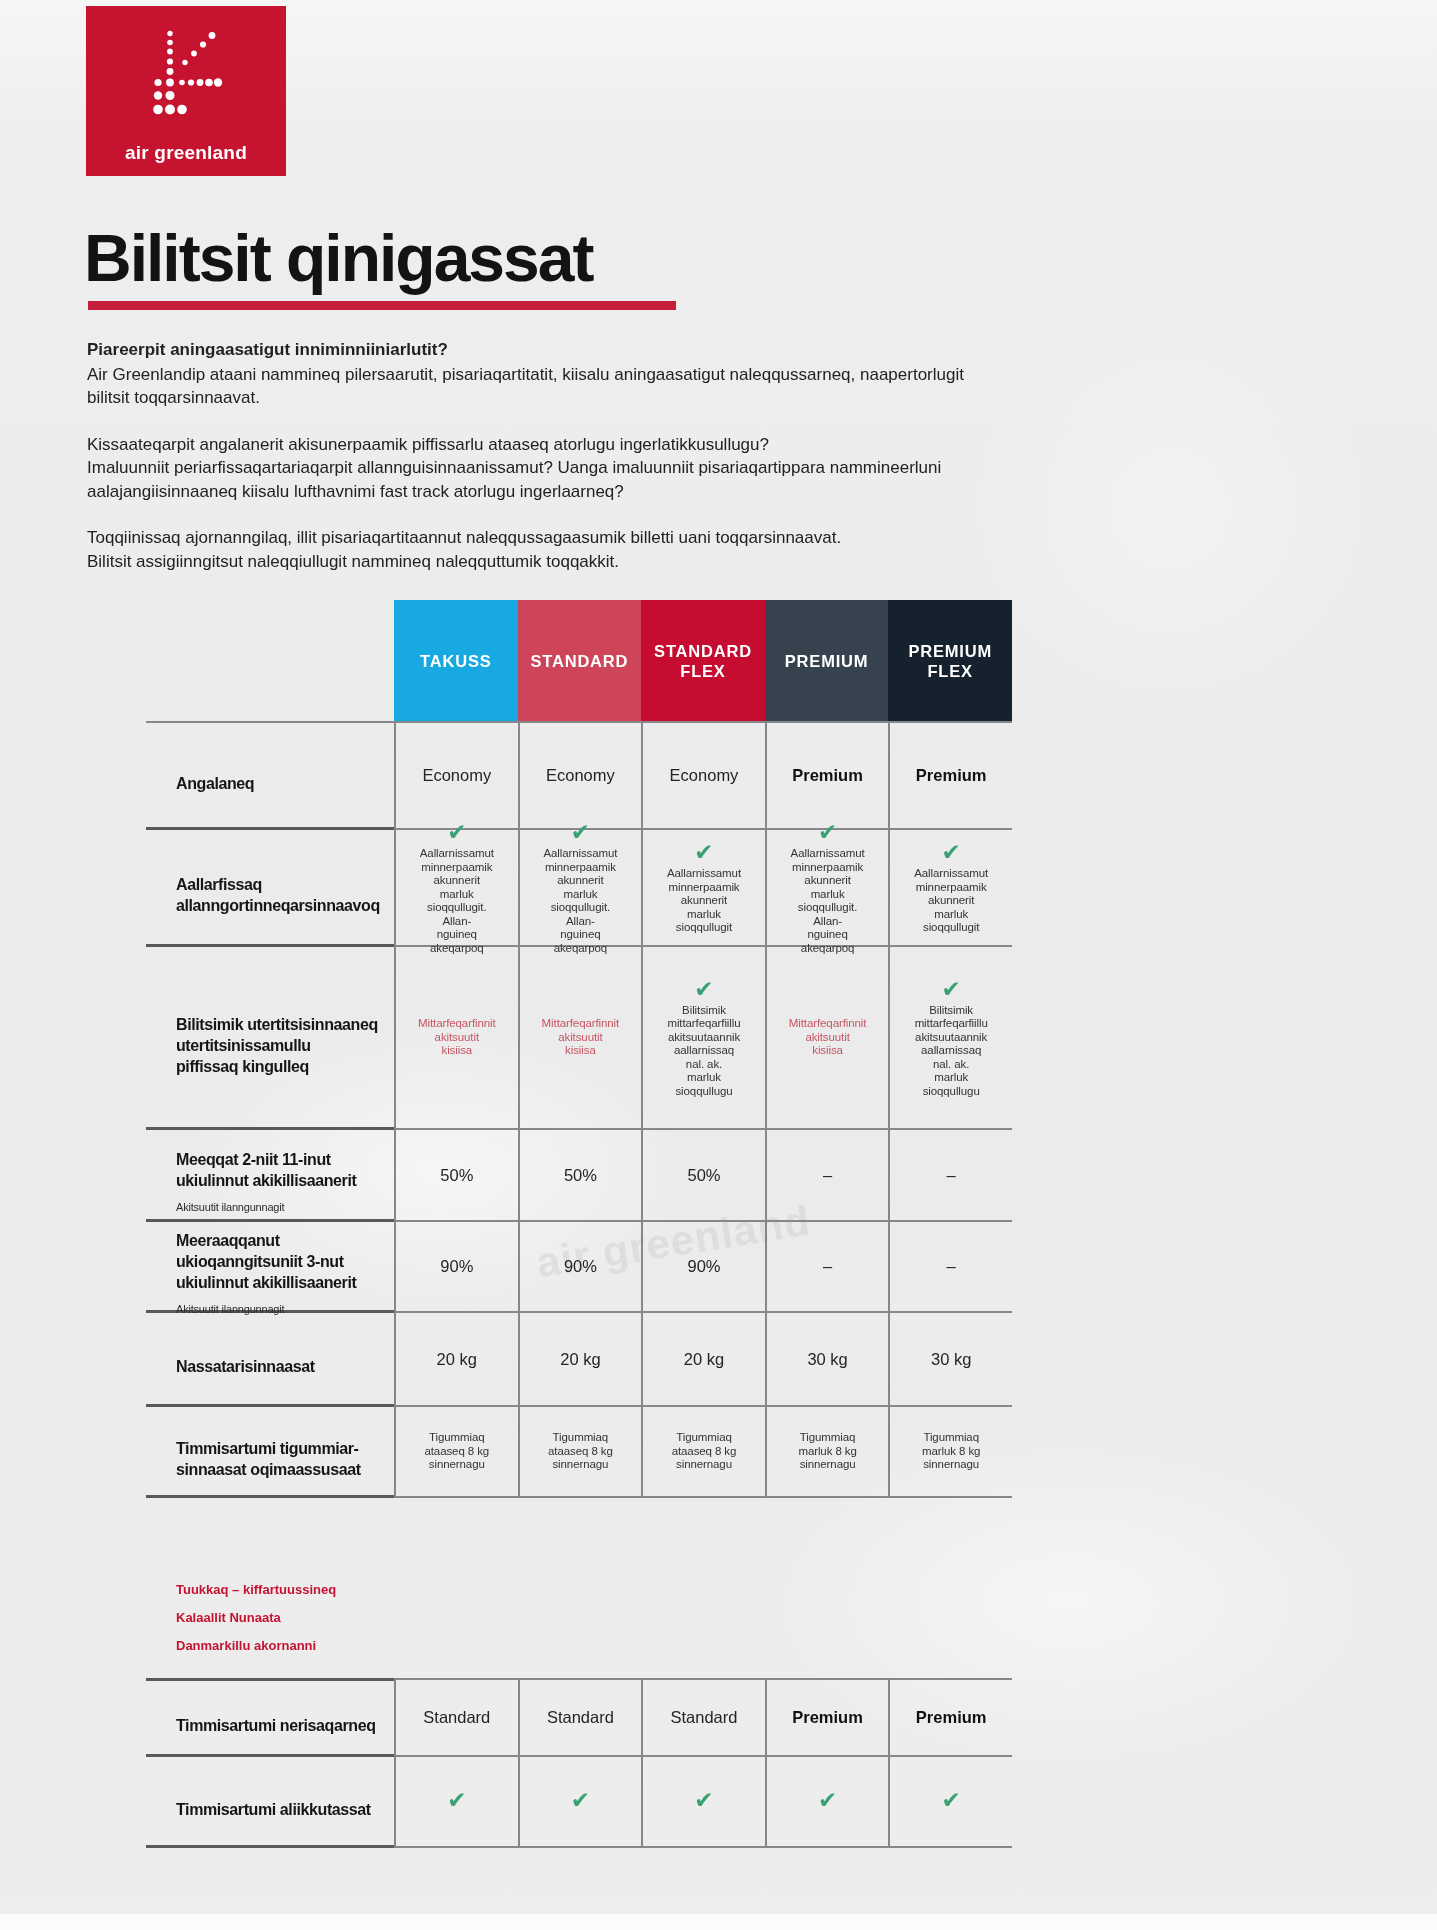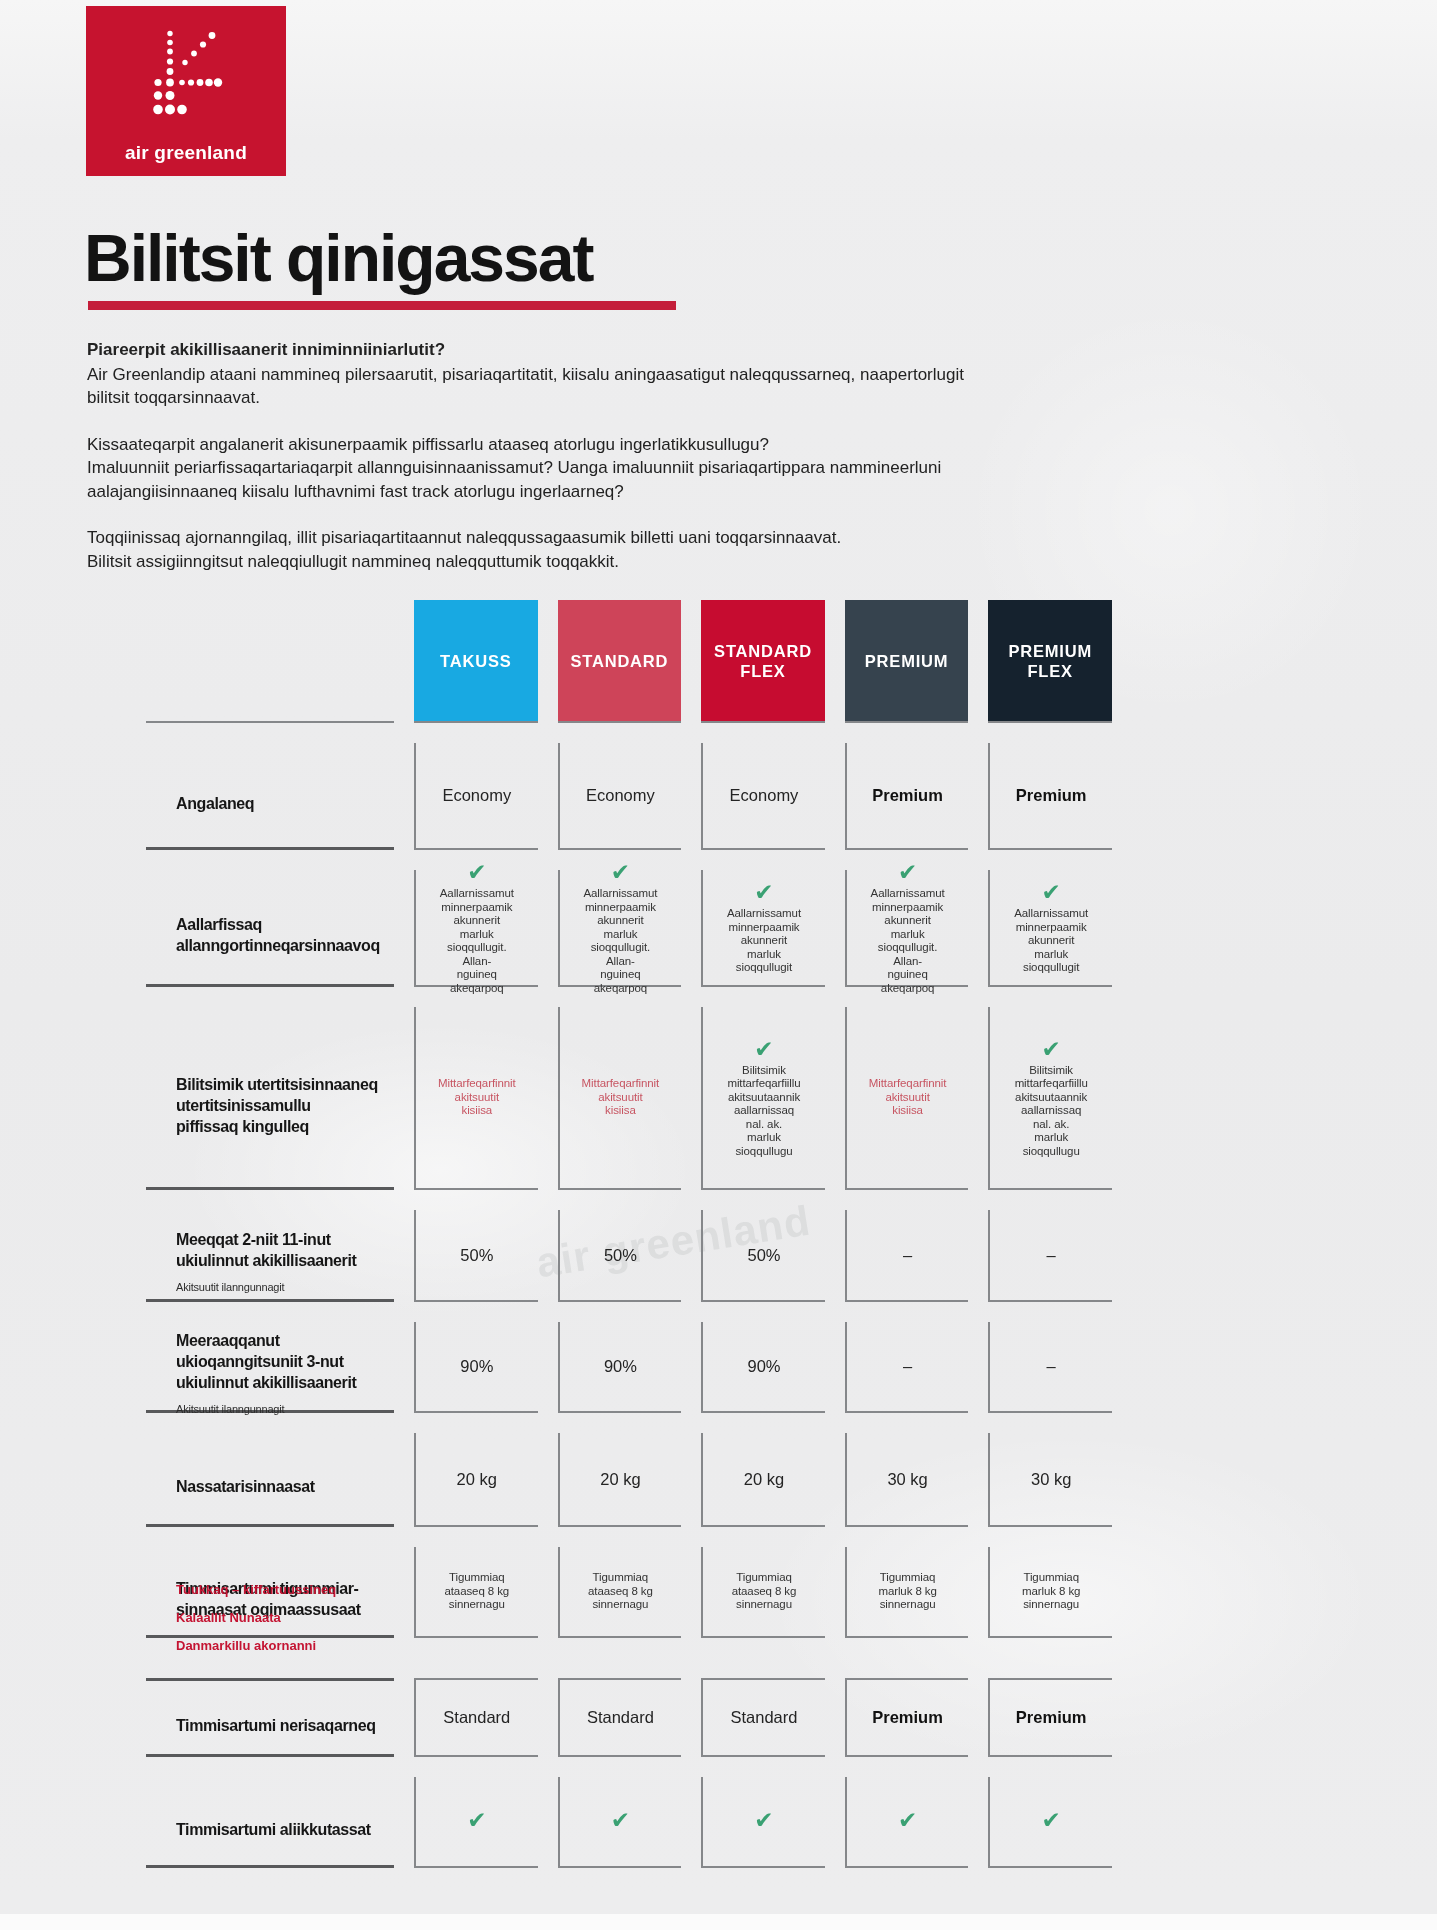--- a/index.html
+++ b/index.html
@@ -23,21 +23,21 @@
   .logo-label{position:absolute;bottom:12px;left:0;width:100%;text-align:center;
     color:#fff;font-size:19px;font-weight:bold;letter-spacing:.2px;}
   
   .title{position:absolute;left:84px;top:176px;font-size:66px;font-weight:800;letter-spacing:-2px;color:#131313;text-align:center;}
   .title-rule{position:absolute;left:88px;top:301px;width:588px;height:9px;}
   
   .intro{position:absolute;left:87px;top:338px;width:1000px;font-size:17px;line-height:23.5px;color:#222;}
   .intro p{margin:0 0 23px 0;white-space:pre-line;}
   .intro p.q{font-weight:bold;margin-bottom:1px;}
   
-  .fare-table{position:absolute;left:146px;display:grid;grid-template-columns:248px repeat(5,123.6px);gap:20px;}
+  .fare-table{position:absolute;left:146px;display:grid;grid-template-columns:248px repeat(5,123.6px);}
   .t1{top:600px;grid-template-rows:123px 107px 117px 183px 92px 91px 94px 91px;}
   .t2{top:1678px;grid-template-rows:79px 91px;}
   .hdr{display:flex;align-items:center;justify-content:center;text-align:center;
     color:#fff;font-weight:bold;font-size:16.5px;letter-spacing:.8px;line-height:20px;
     white-space:pre-line;border-bottom:2px solid #85878a;box-sizing:border-box;}
   .hdr-spacer{border-bottom:2px solid #85878a;box-sizing:border-box;}
   .lbl{display:flex;flex-direction:column;justify-content:center;box-sizing:border-box;
     padding:24px 12px 8px 30px;border-bottom:3px solid #58595b;}
   .lbl .lbl-main{font-weight:bold;font-size:16px;line-height:21px;letter-spacing:-.4px;color:#161616;white-space:pre-line;}
   .lbl .lbl-sub{font-size:11px;line-height:17px;color:#2c2c2c;margin-top:8px;letter-spacing:-.2px;}
@@ -89,21 +89,21 @@
           <circle cx="32" cy="84" r="4.8"></circle>
       </g>
     </svg>
     <div class="logo-label">air greenland</div>
   </div>
 
   <h1 class="title">Bilitsit qinigassat</h1>
   <div class="title-rule" style="background-color: rgb(196, 30, 58);"></div>
 
   <div class="intro">
-    <p class="q">Piareerpit akikillisaanerit inniminniiniarlutit?</p>
+    <p class="q">Piareerpit aningaasatigut inniminniiniarlutit?</p>
     <p>Air Greenlandip ataani nammineq pilersaarutit, pisariaqartitatit, kiisalu aningaasatigut naleqqussarneq, naapertorlugit
 bilitsit toqqarsinnaavat.</p>
     <p>Kissaateqarpit angalanerit akisunerpaamik piffissarlu ataaseq atorlugu ingerlatikkusullugu?
 Imaluunniit periarfissaqartariaqarpit allannguisinnaanissamut? Uanga imaluunniit pisariaqartippara nammineerluni
 aalajangiisinnaaneq kiisalu lufthavnimi fast track atorlugu ingerlaarneq?</p>
     <p>Toqqiinissaq ajornanngilaq, illit pisariaqartitaannut naleqqussagaasumik billetti uani toqqarsinnaavat.
 Bilitsit assigiinngitsut naleqqiullugit nammineq naleqquttumik toqqakkit.</p>
   </div>
 
   <div class="fare-table t1">

